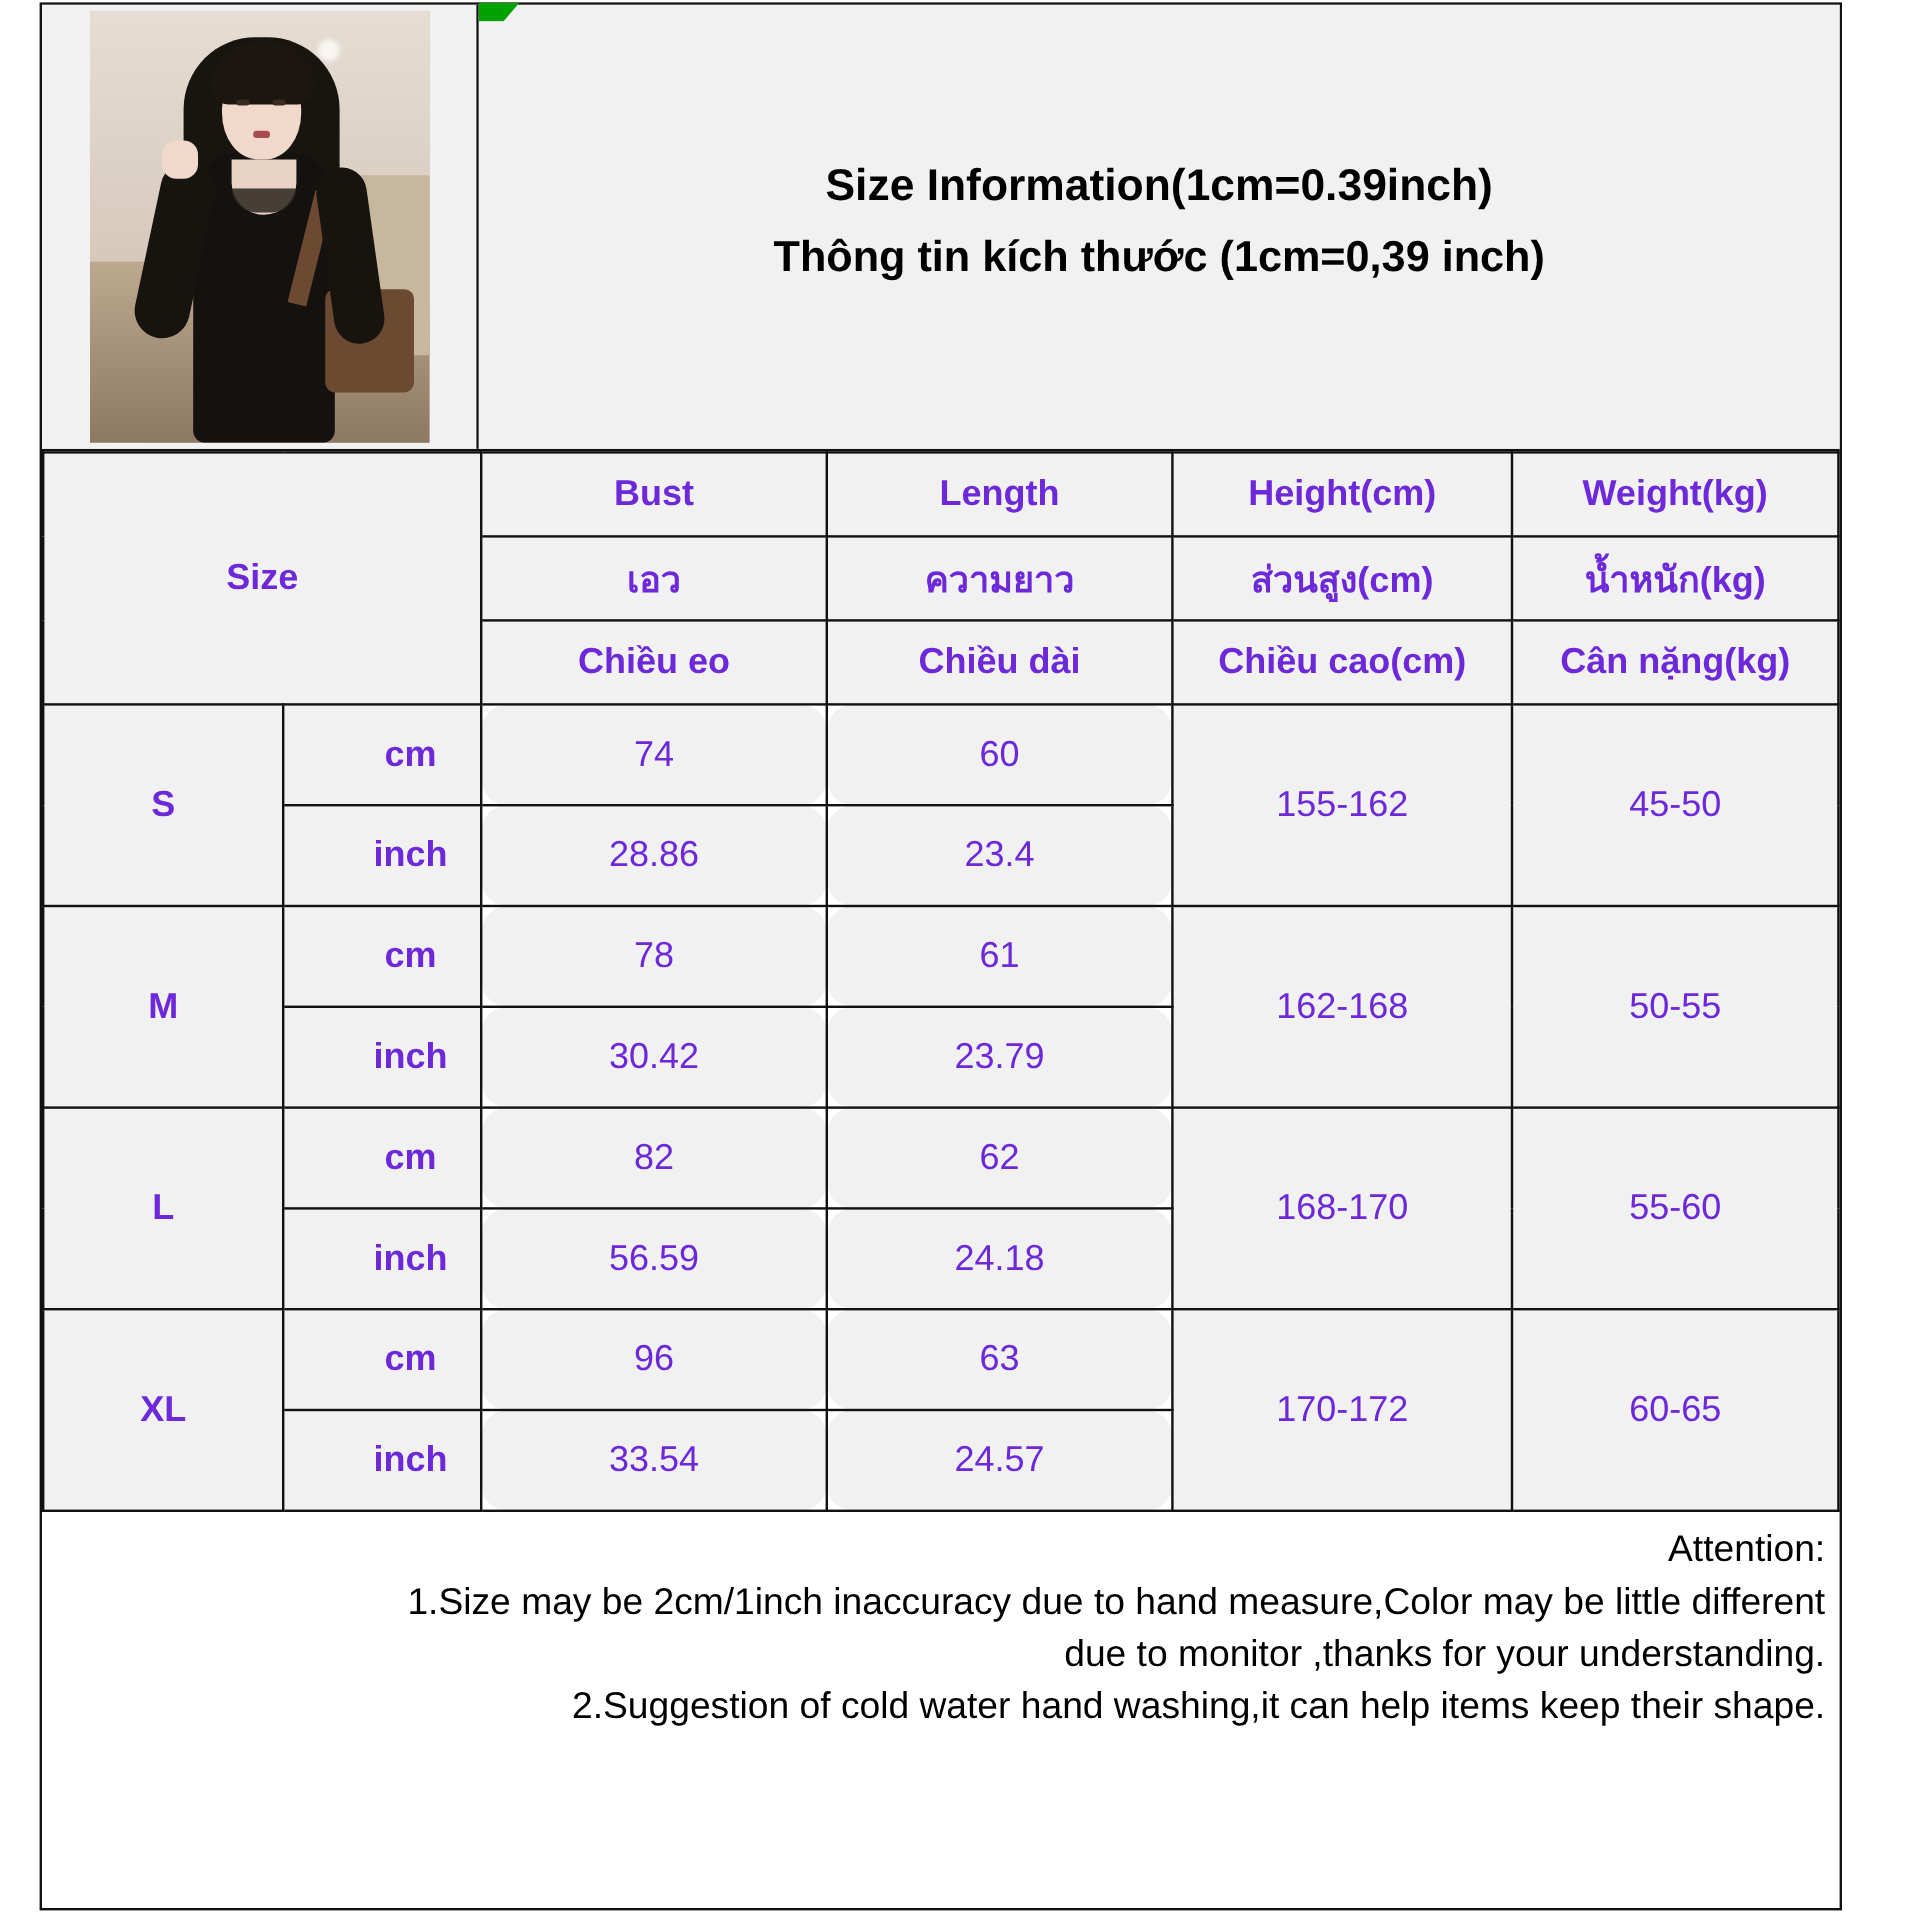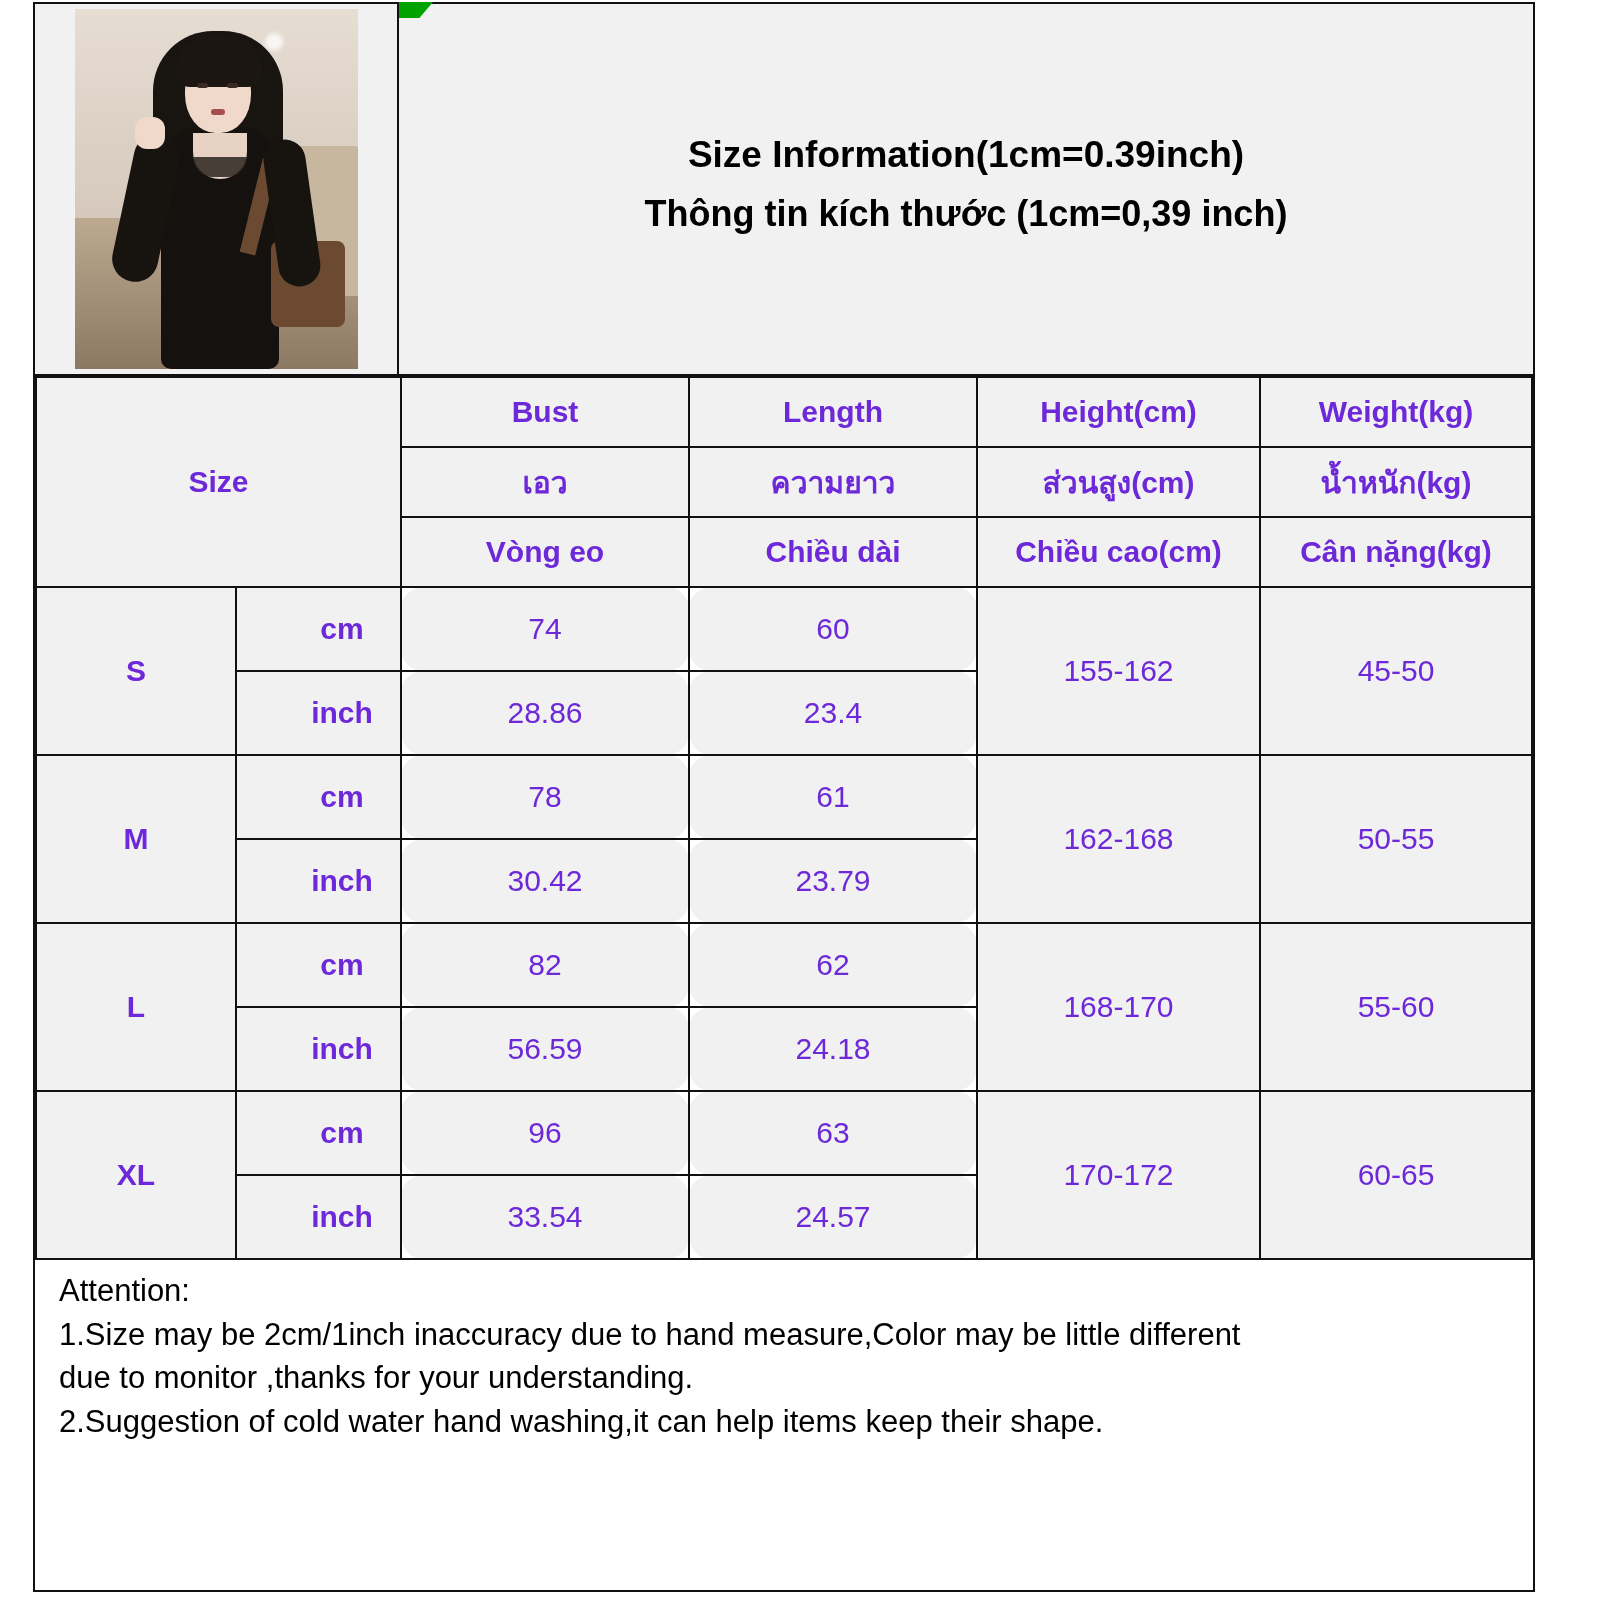--- a/index.html
+++ b/index.html
@@ -209,21 +209,21 @@
   .col-ht   { width: 283px; }
   .col-wt   { width: 272px; }
 
   
   .attention {
     padding: 10px 12px 0 12px;
     font-size: 31px;
     line-height: 1.34;
     color: #000;
   }
-  .attention p { margin: 0 0 2px 12px; }
+  .attention p { margin: 0 0 2px 0; text-align: right; }
 </style>
 </head>
 <body>
 
 <div class="page">
   <div class="sheet">
 
     <div class="header">
       <div class="photo-cell">
         <div class="photo">
@@ -271,21 +271,21 @@
           <td class="hdr">Height(cm)</td>
           <td class="hdr">Weight(kg)</td>
         </tr>
         <tr>
           <td class="hdr">เอว</td>
           <td class="hdr">ความยาว</td>
           <td class="hdr">ส่วนสูง(cm)</td>
           <td class="hdr">น้ำหนัก(kg)</td>
         </tr>
         <tr>
-          <td class="hdr">Vòng eo</td>
+          <td class="hdr">Chiều eo</td>
           <td class="hdr">Chiều dài</td>
           <td class="hdr">Chiều cao(cm)</td>
           <td class="hdr">Cân nặng(kg)</td>
         </tr>
 
         <tr>
           <td class="sz" rowspan="2">S</td>
           <td class="unit">cm</td>
           <td class="val">74</td>
           <td class="val">60</td>

